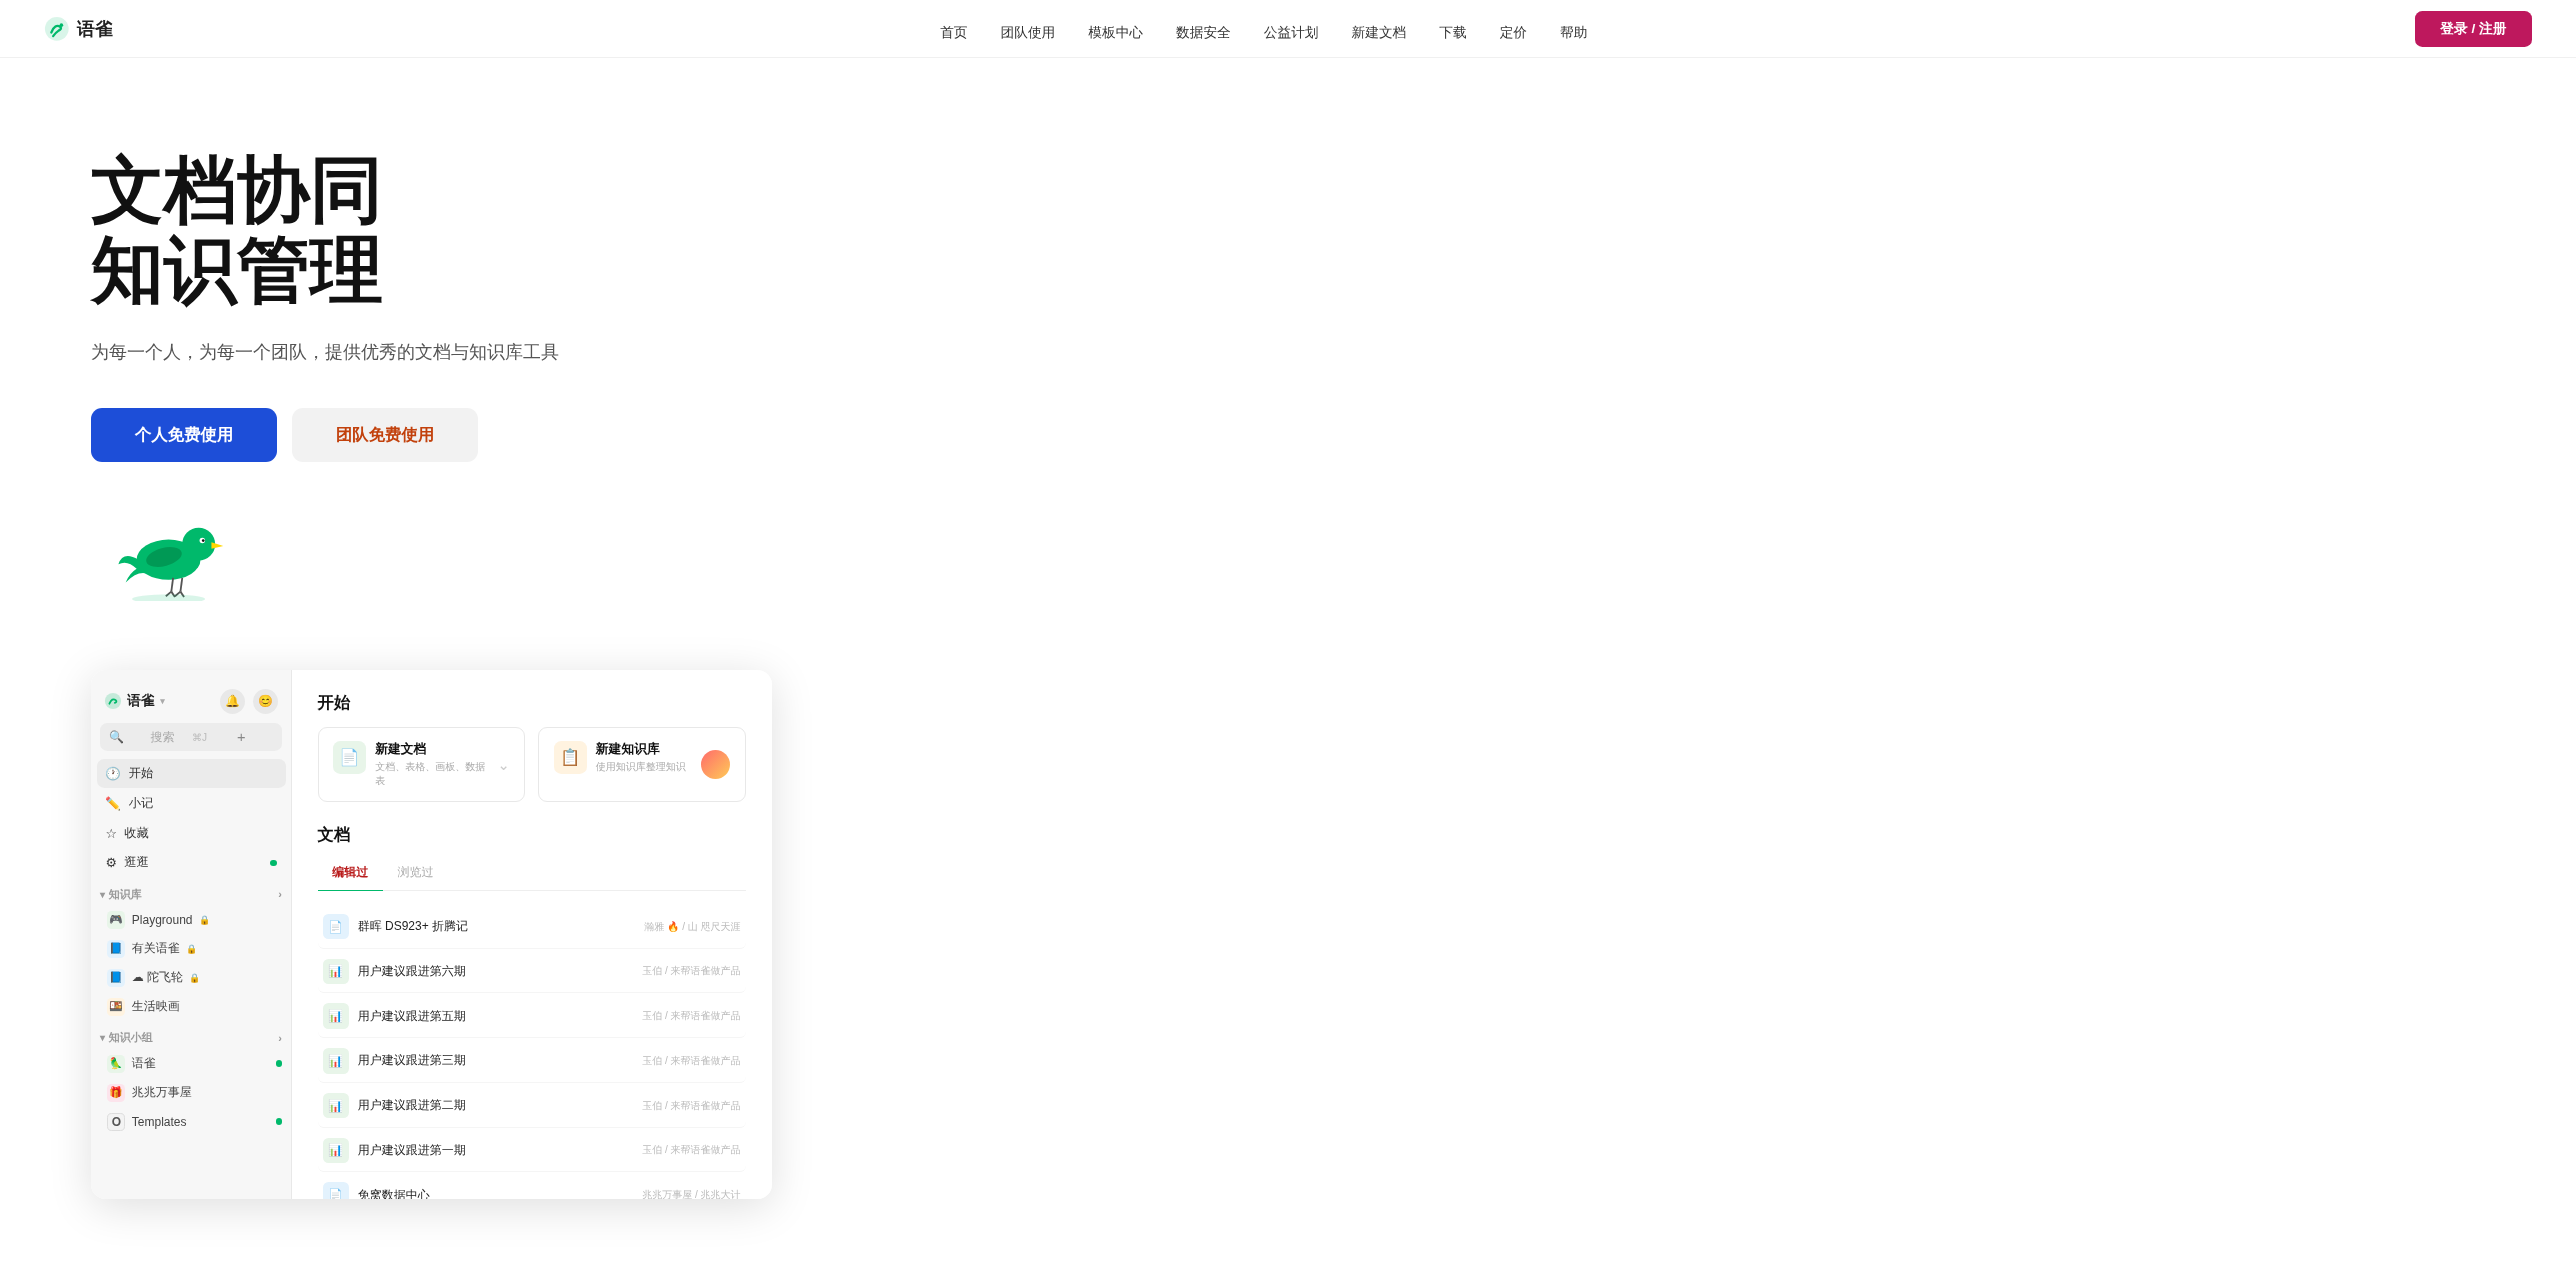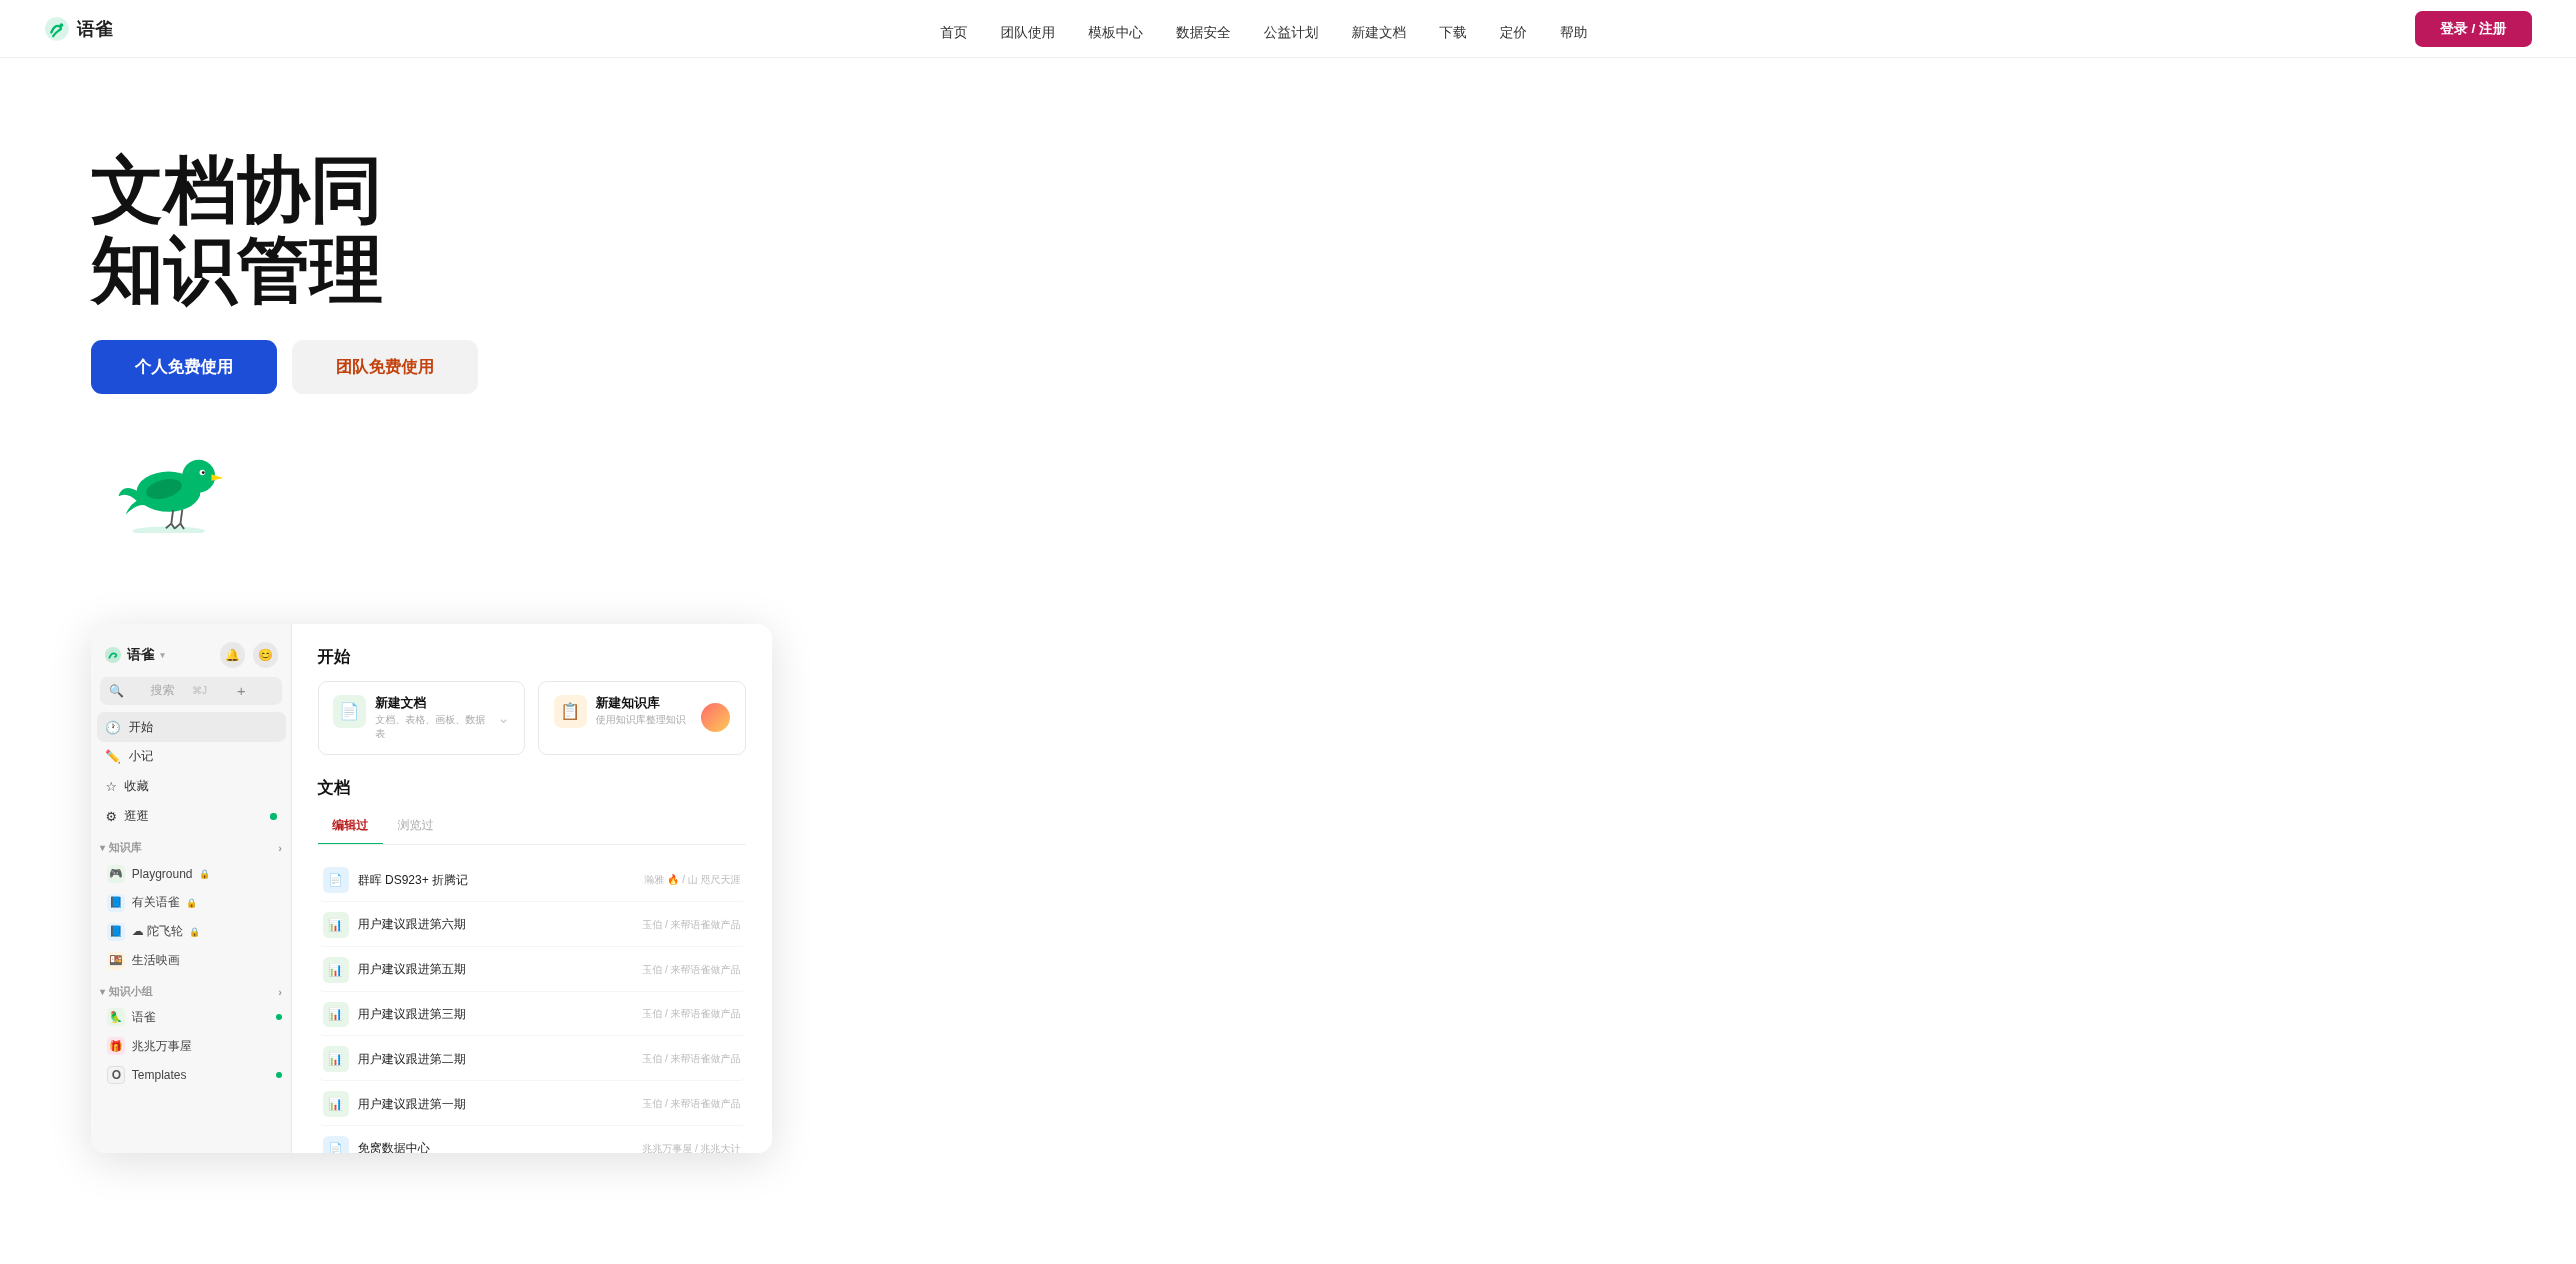--- a/index.html
+++ b/index.html
@@ -99,20 +99,21 @@
   </div>
   <button class="nav-cta">登录 / 注册</button>
 </nav>
 
 <section class="hero">
   <div class="hero-left">
     <div class="hero-title">
       <div>文档协同</div>
       <div>知识管理</div>
     </div>
+    <div class="hero-subtitle">为每一个人，为每一个团队，提供优秀的文档与知识库工具</div>
     <div class="hero-buttons">
       <button class="btn-primary">个人免费使用</button>
       <button class="btn-secondary">团队免费使用</button>
     </div>
     <div class="hero-bird">
       <svg class="bird-svg" viewBox="0 0 160 120">
 
         <ellipse cx="85" cy="75" rx="35" ry="22" fill="#00b96b"></ellipse>
 
         <circle cx="118" cy="58" r="18" fill="#00b96b"></circle>

